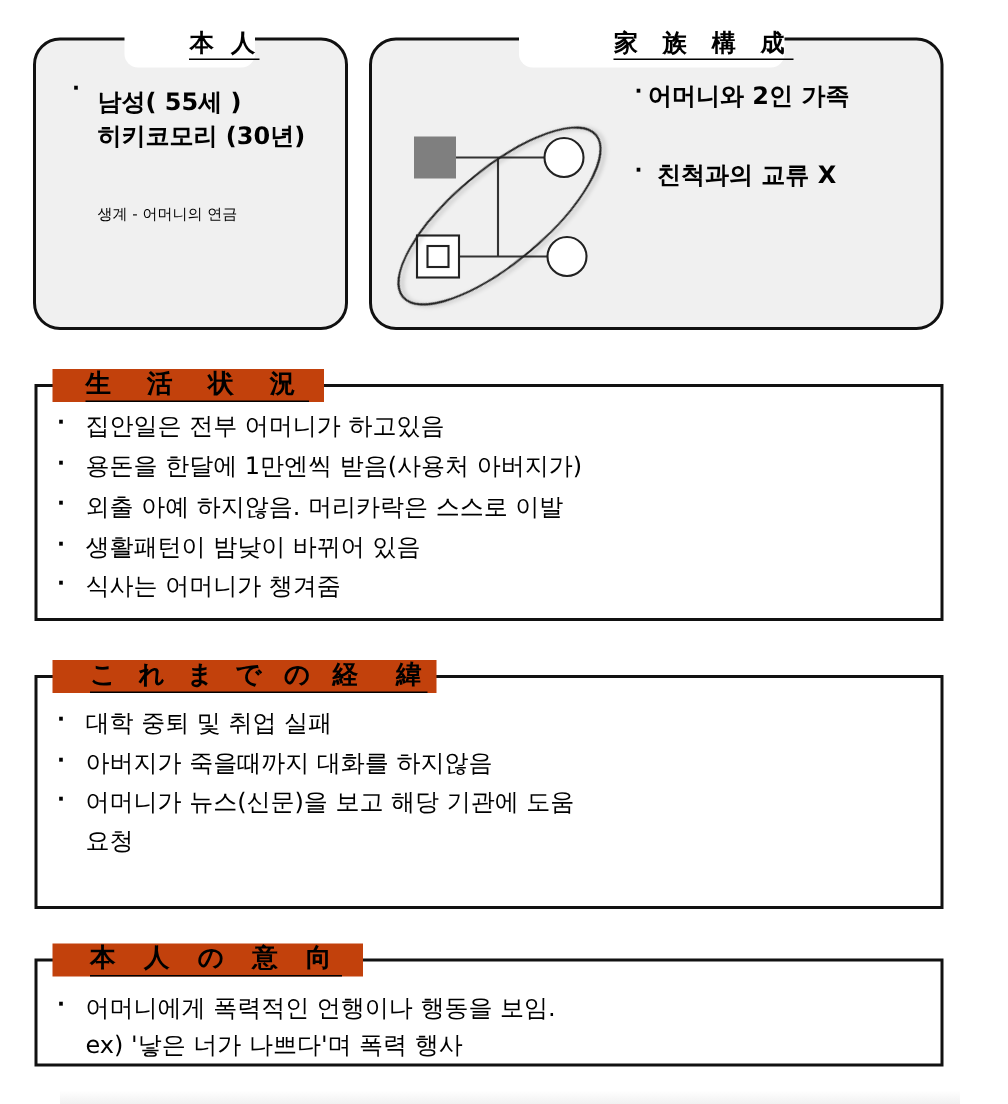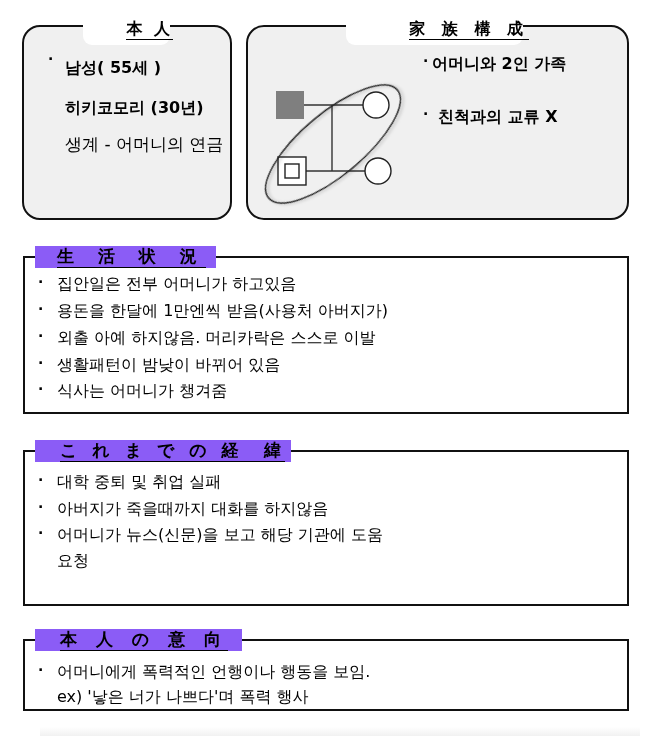--- a/index.html
+++ b/index.html
@@ -19,29 +19,29 @@
     .tab-title {
       font-weight: bold; font-size: 16px; line-height: 18px;
       border-bottom: 1.5px solid #000; white-space: pre; padding-bottom: 1px;
     }
     .t-honnin { letter-spacing: 3px; margin-right: -3px; }
     .t-family { letter-spacing: 5.5px; margin-right: -5.5px; }
 
     .line { position: absolute; white-space: pre; }
     .bul { position: absolute; font-weight: bold; font-size: 14px; }
     .bold16 { font-weight: bold; font-size: 16px; line-height: 25px; }
-    .note13 { font-size: 17px; line-height: 18px; }
+    .note13 { font-size: 10px; line-height: 18px; }
 
     .sbox {
       position: absolute; box-sizing: border-box;
       border: 2px solid #111; background: #ffffff;
       left: 23px; width: 606px;
     }
     .stitle-wrap {
-      position: absolute; top: -12px; left: 10px; background: #8b5cf6;
+      position: absolute; top: -12px; left: 10px; background: #c2410c;
       height: 22px; display: flex; align-items: center;
     }
     .stitle {
       font-weight: bold; font-size: 17px; line-height: 19px; white-space: pre;
       border-bottom: 1.5px solid #000; padding-bottom: 1px;
     }
     .s1 { letter-spacing: 9px; margin-right: -9px; }
     .s2 { letter-spacing: 4.5px; margin-right: -4.5px; }
     .s3 { letter-spacing: 6.5px; margin-right: -6.5px; }
 
@@ -53,21 +53,21 @@
       position: absolute; left: 40px; width: 600px; top: 727px; height: 9px;
       background: linear-gradient(to bottom, #ffffff, #f1f1f1);
     }
   </style>
 </head>
 <body>
 
 <div class="rbox" style="left:22px; top:25px; width:210px; height:195px;">
   <div class="line bul" style="left:24px; top:24px;">·</div>
   <div class="line bold16" style="left:41px; top:28px;">남성( 55세 )</div>
-  <div class="line bold16" style="left:41px; top:68px;">히키코모리 (30년)</div>
+  <div class="line bold16" style="left:41px; top:51px;">히키코모리 (30년)</div>
   <div class="line note13" style="left:41px; top:108px;">생계 - 어머니의 연금</div>
 </div>
 <div class="tab" style="left:83px; top:14px; width:87px; height:31px;">
   <span class="tab-title t-honnin">本 人</span>
 </div>
 
 <div class="rbox" style="left:246px; top:25px; width:383px; height:195px;">
   <svg width="200" height="190" style="position:absolute; left:-2px; top:-2px;" viewBox="0 0 200 190">
     <defs>
       <filter id="sh" x="-20%" y="-20%" width="140%" height="140%">

